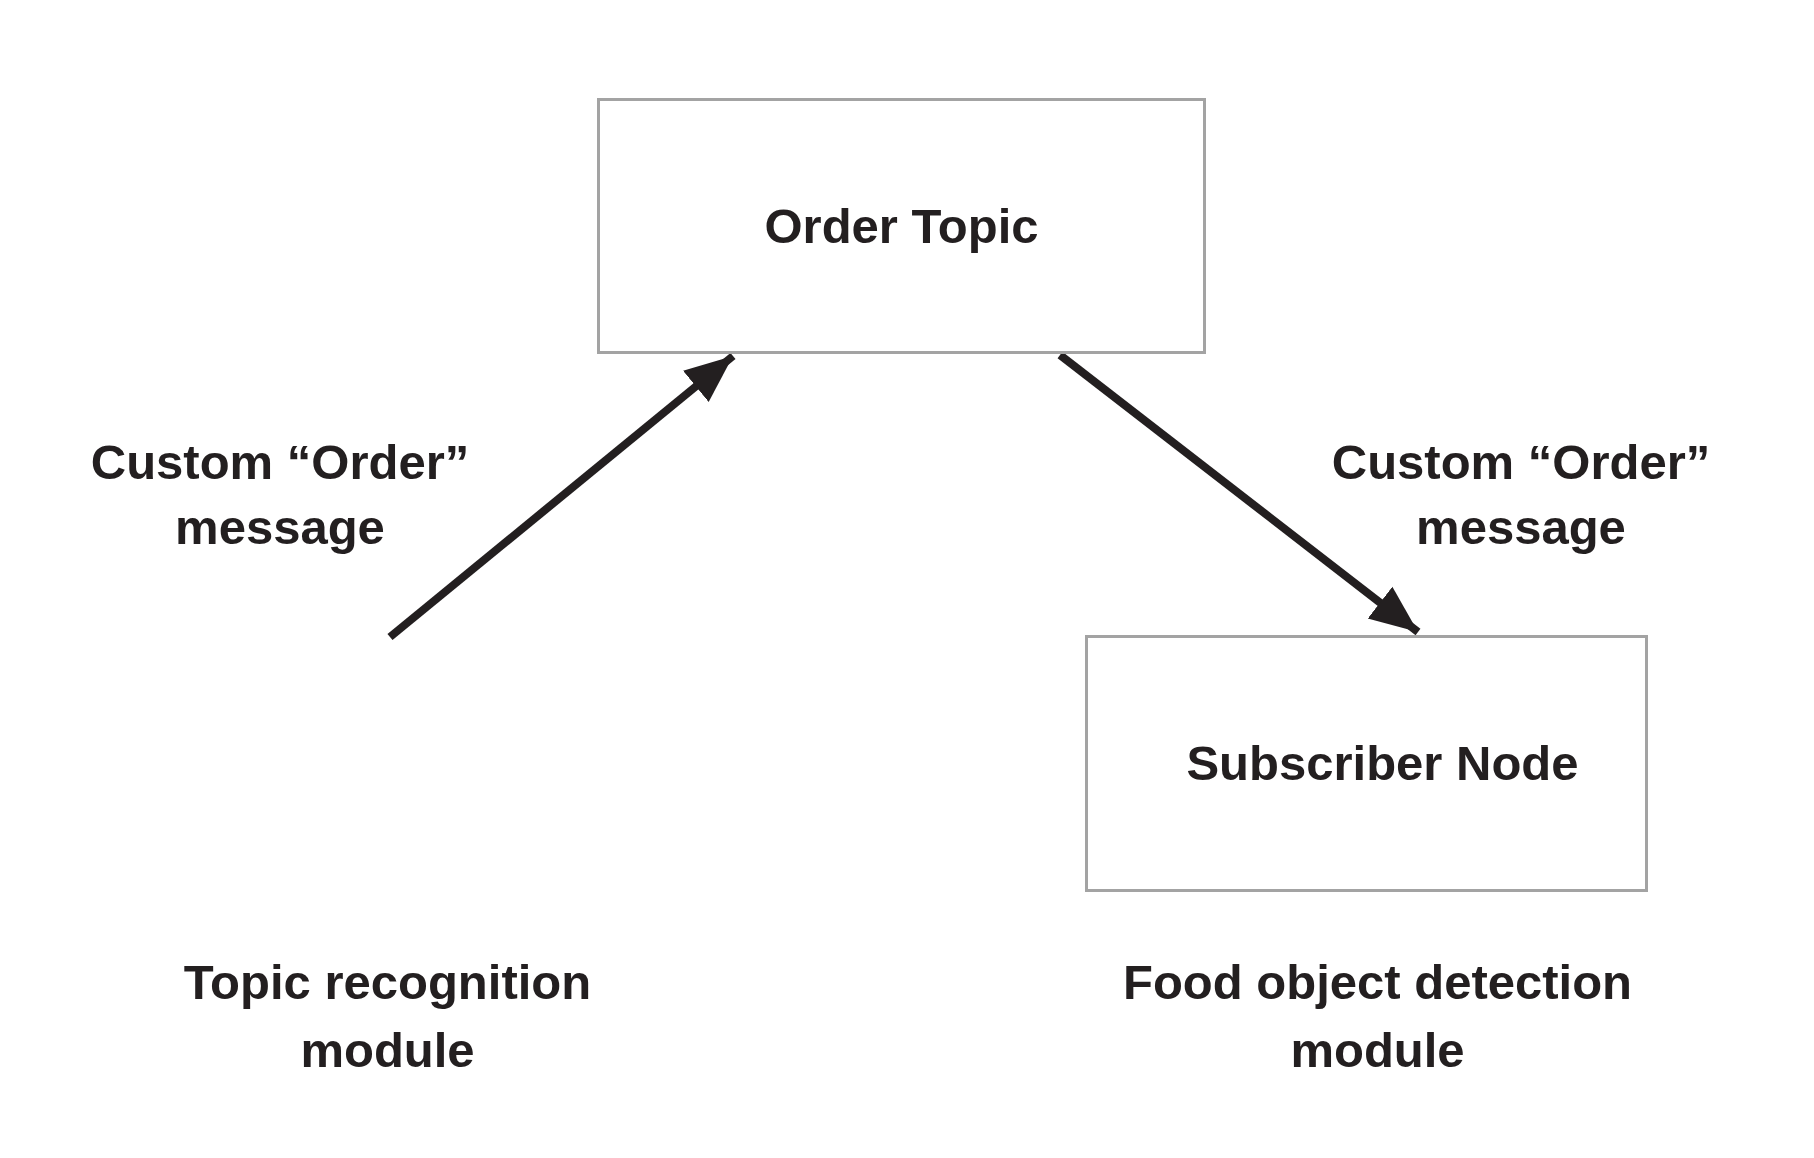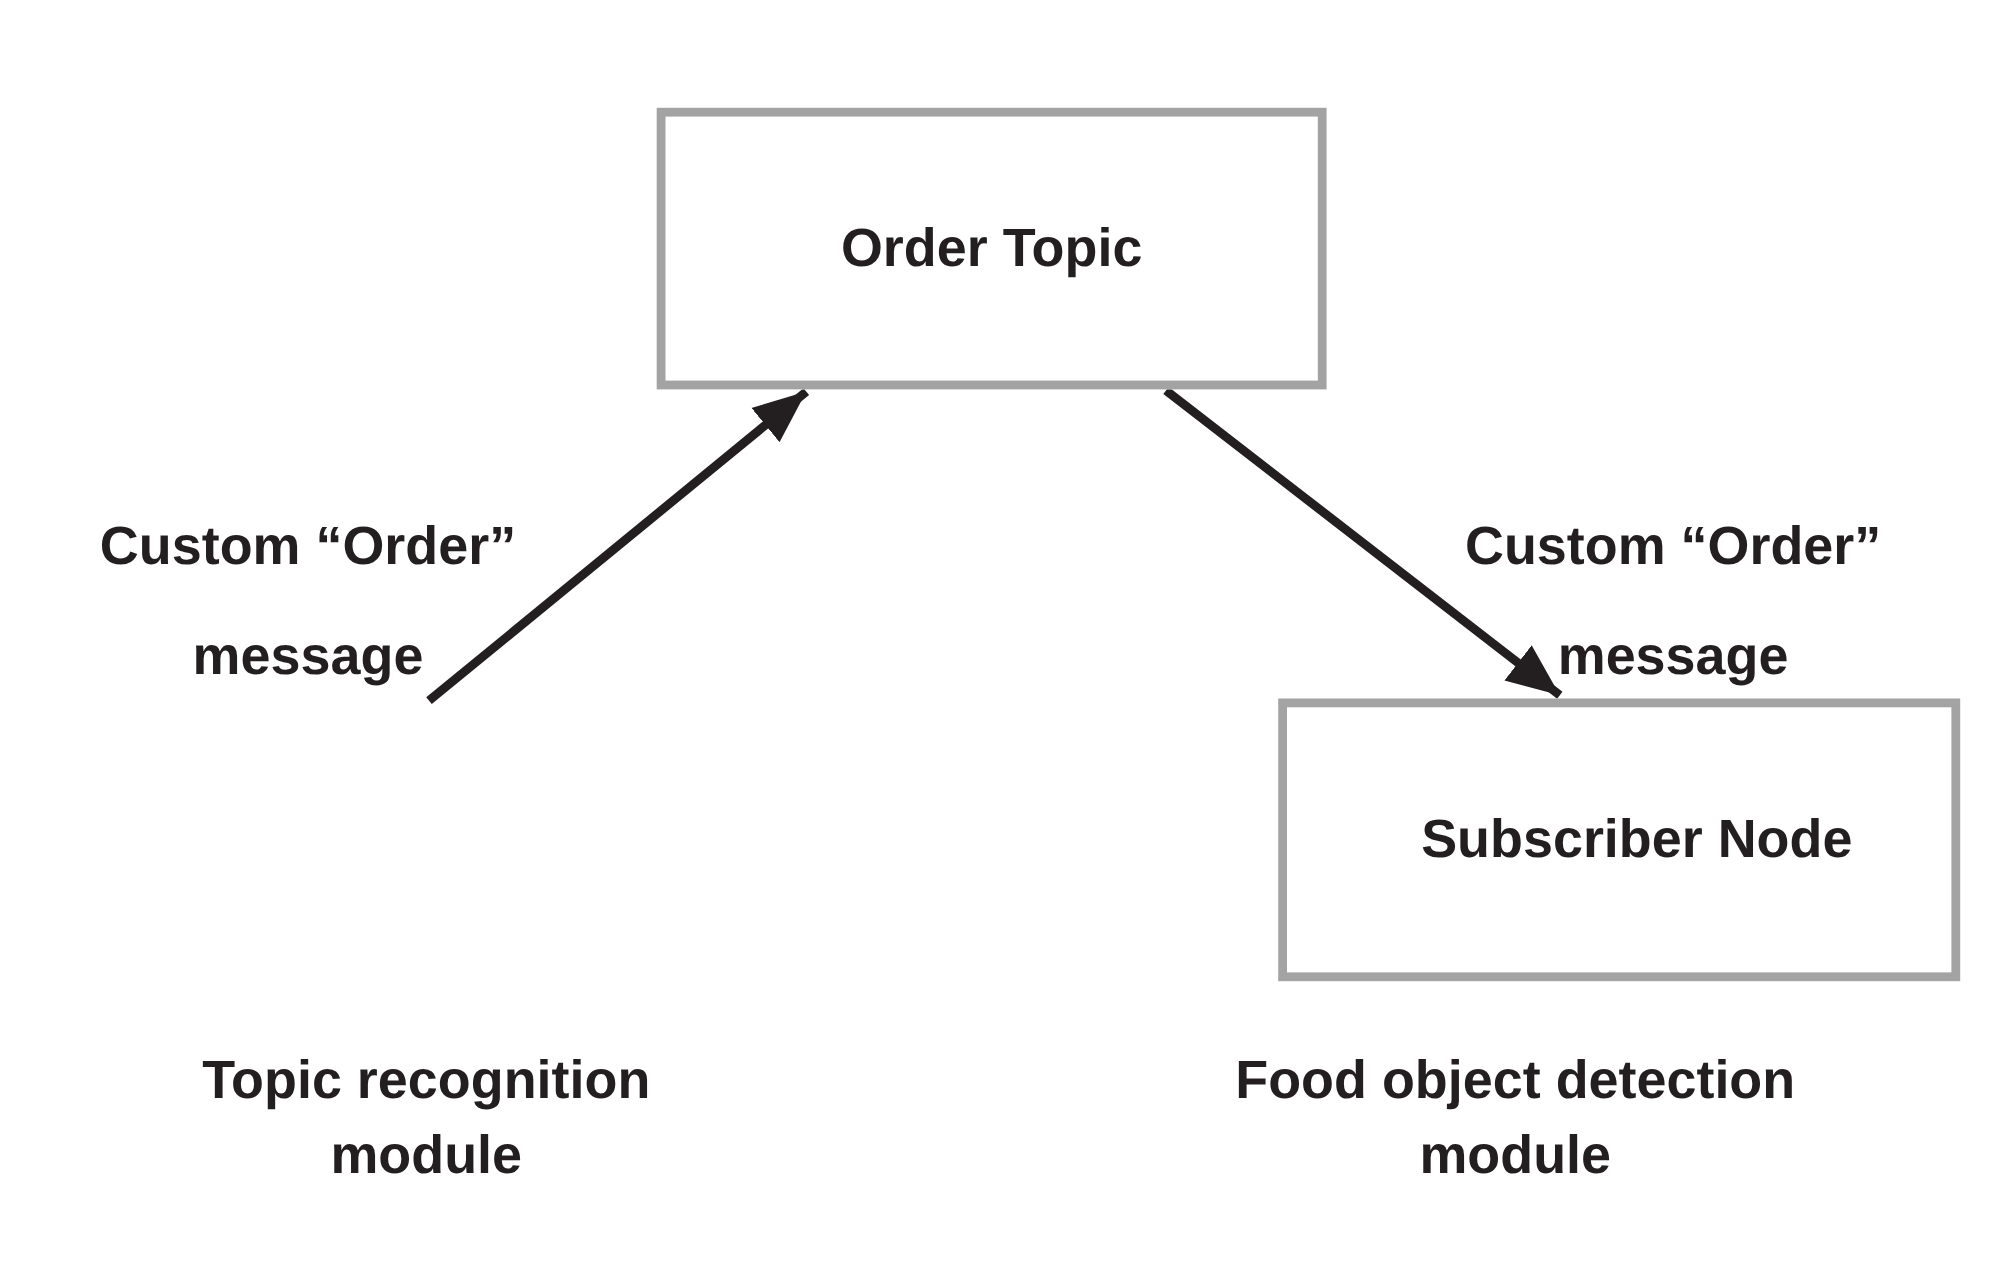--- a/index.html
+++ b/index.html
@@ -13,43 +13,43 @@
     height: 1158px;
     background: #ffffff;
     font-family: "Liberation Sans", sans-serif;
     font-weight: 700;
     color: #231f20;
     overflow: hidden;
   }
   .node {
     position: absolute;
     box-sizing: border-box;
-    border: 8px solid #a3a3a3;
+    border: 3px solid #a3a3a3;
     background: #ffffff;
     display: flex;
     align-items: center;
     justify-content: center;
     text-align: center;
     font-size: 49px;
     line-height: 65px;
     z-index: 2;
   }
   .node span { display: block; white-space: nowrap; }
   #topic-box      { left: 597px;  top: 98px;  width: 609px; height: 256px; }
   #publisher-box  { left: 85px;   top: 637px; width: 605px; height: 255px; }
-  #subscriber-box { left: 1162px; top: 635px; width: 620px; height: 257px; padding-left: 32px; }
+  #subscriber-box { left: 1085px; top: 635px; width: 563px; height: 257px; padding-left: 32px; }
 
   .edge-label {
     position: absolute;
     text-align: center;
     font-size: 49px;
     line-height: 65px;
     z-index: 3;
   }
-  .edge-label span { display: block; white-space: nowrap; margin-top: 35px; }
+  .edge-label span { display: block; white-space: nowrap; }
   #left-edge-label  { left: 40px;   top: 430px; width: 480px; }
   #right-edge-label { left: 1281px; top: 430px; width: 480px; }
 
   .caption {
     position: absolute;
     text-align: center;
     font-size: 49px;
     line-height: 68px;
     z-index: 2;
   }

